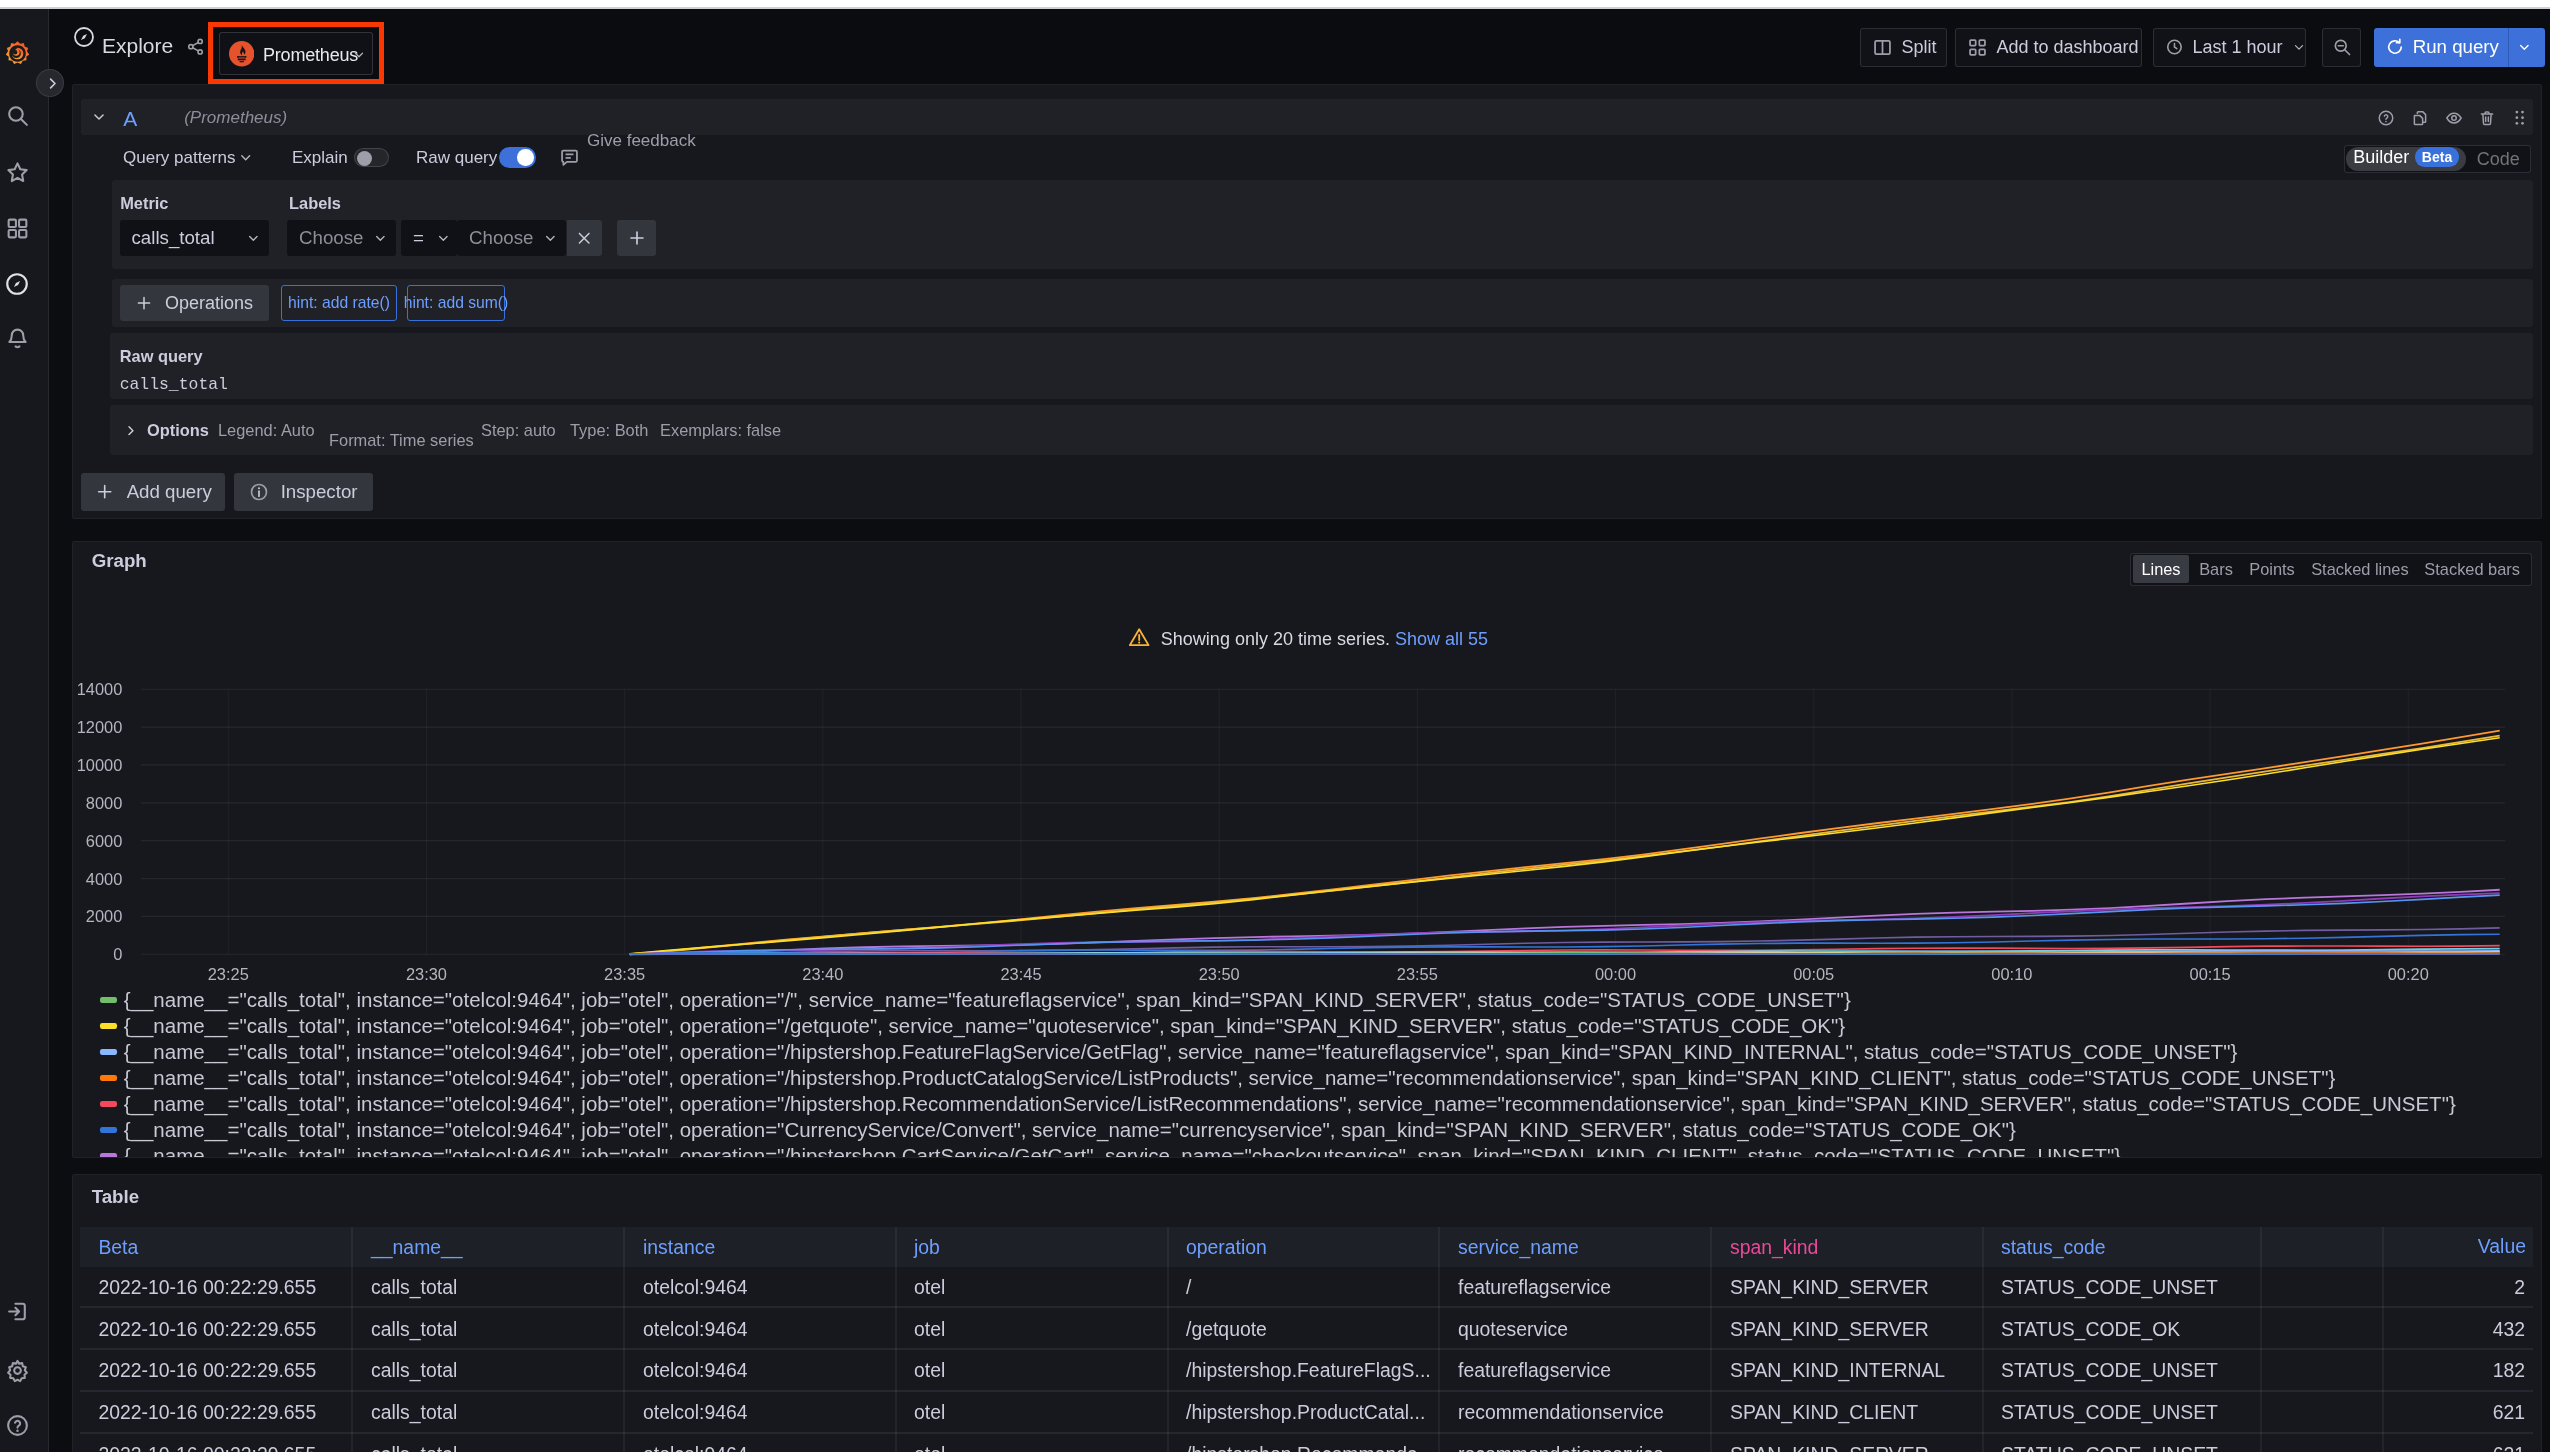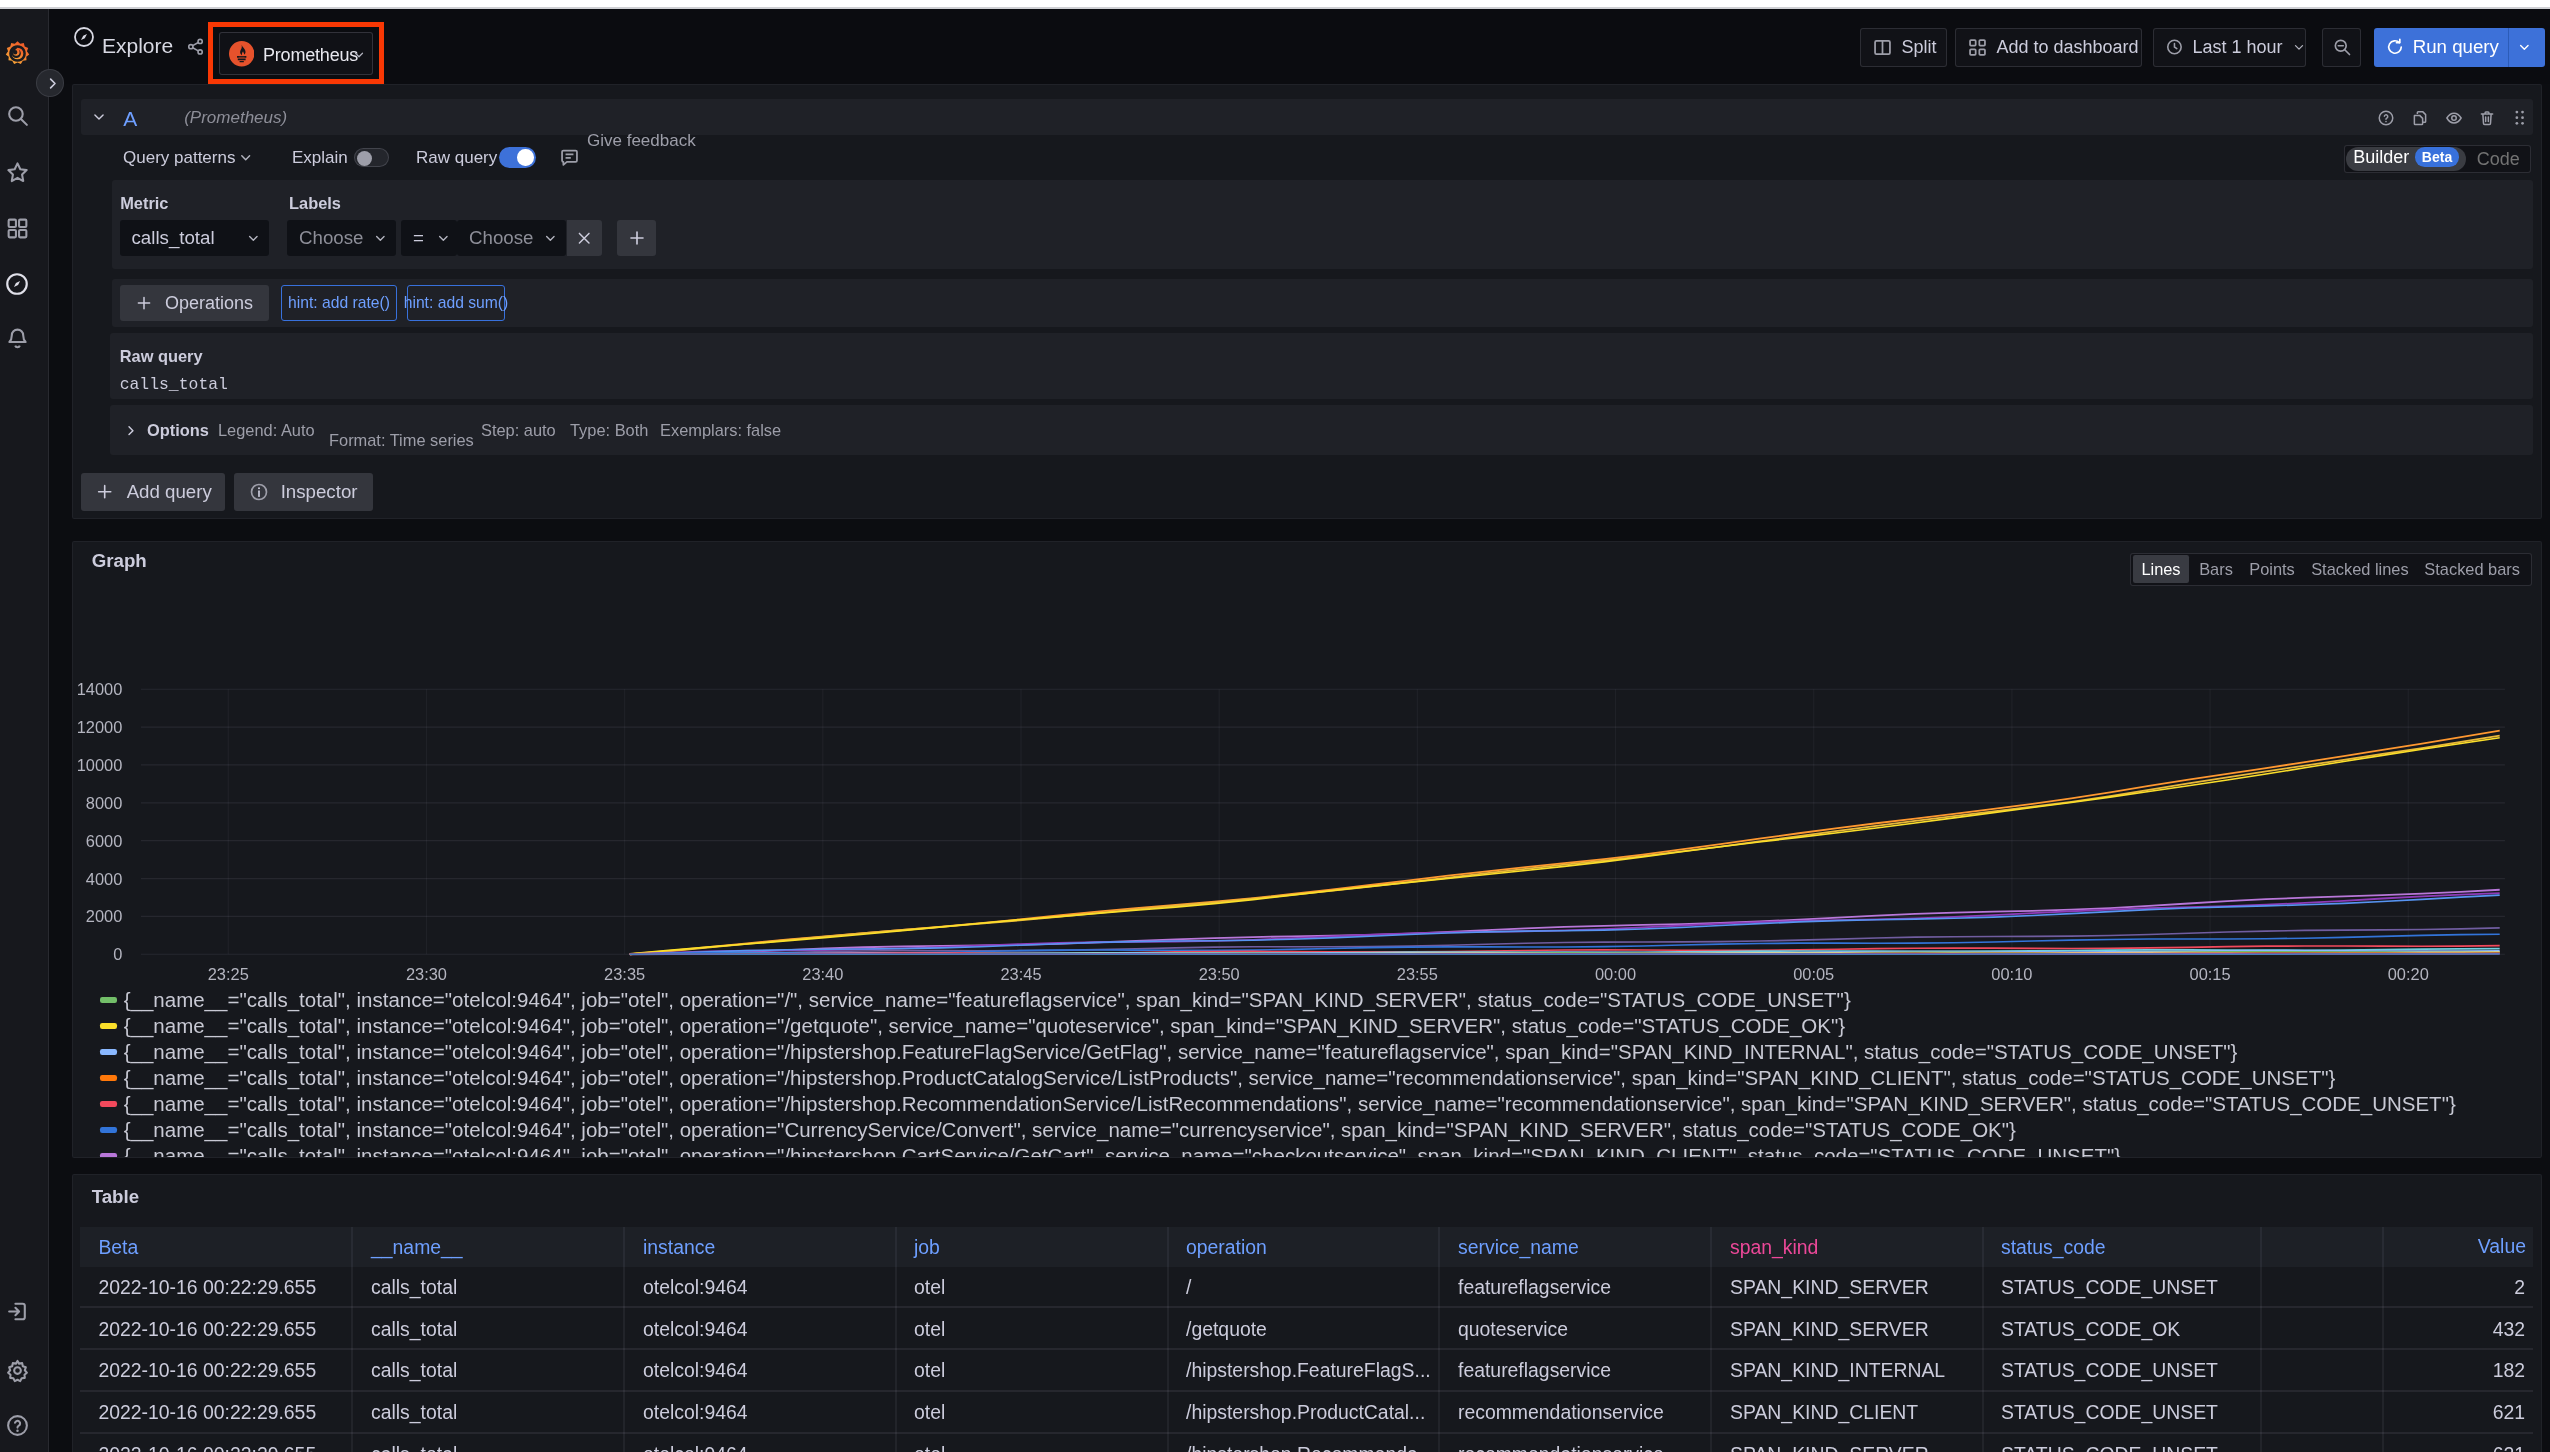--- a/index.html
+++ b/index.html
@@ -320,20 +320,27 @@
   </div>
 </div>
 <div id="graphcard" class="card" style="left:72px; top:541px; width:2470px; height:617px; overflow:hidden;">
   <div class="abs" style="left:18.7px; top:8.2px; font-size:18.7px; font-weight:600; color:#ccccdc;">Graph</div>
   <div class="abs" style="left:2057px; top:10.5px; width:402px; height:33px; border:0.7px solid rgba(204,204,220,0.15); border-radius:3px; background:#111217; display:flex; align-items:center; font-size:16.4px; font-weight:500; color:#9d9ea9; overflow:hidden;">
     <div style="margin:2.2px; height:28px; background:#393b42; border-radius:2.2px; display:flex; align-items:center; padding:0 8.2px; color:#fff;">Lines</div>
     <div style="padding:0 8.2px;">Bars</div>
     <div style="padding:0 8.2px;">Points</div>
     <div style="padding:0 8.2px;">Stacked lines</div>
     <div style="padding:0 7.5px;">Stacked bars</div>
+  </div>
+  <div class="abs" style="left:0; top:84px; width:2470px; text-align:center; font-size:18px; color:#d8d9e3;">
+    <svg style="display:inline; vertical-align:-3.7px; margin-right:10.5px;" width="22.4" height="22.4" viewBox="0 0 24 24">
+        <path d="M12 3.5 L22 20.5 H2 Z" fill="none" stroke="#f8b23a" stroke-width="2" stroke-linejoin="round"></path>
+        <path d="M12 9.5 v5.5" stroke="#f8b23a" stroke-width="2" stroke-linecap="round"></path>
+        <circle cx="12" cy="17.8" r="1.2" fill="#f8b23a"></circle>
+      </svg>Showing only 20 time series. <span style="color:#6e9fff;">Show all 55</span>
   </div>
 <svg class="abs" style="left:0; top:0;" width="2470" height="617" viewBox="0 0 3309 826">
 <line x1="91" y1="197.0" x2="3258" y2="197.0" stroke="rgba(204,204,220,0.09)" stroke-width="1.6"></line>
 <line x1="91" y1="247.7" x2="3258" y2="247.7" stroke="rgba(204,204,220,0.09)" stroke-width="1.6"></line>
 <line x1="91" y1="298.4" x2="3258" y2="298.4" stroke="rgba(204,204,220,0.09)" stroke-width="1.6"></line>
 <line x1="91" y1="349.1" x2="3258" y2="349.1" stroke="rgba(204,204,220,0.09)" stroke-width="1.6"></line>
 <line x1="91" y1="399.9" x2="3258" y2="399.9" stroke="rgba(204,204,220,0.09)" stroke-width="1.6"></line>
 <line x1="91" y1="450.6" x2="3258" y2="450.6" stroke="rgba(204,204,220,0.09)" stroke-width="1.6"></line>
 <line x1="91" y1="501.3" x2="3258" y2="501.3" stroke="rgba(204,204,220,0.09)" stroke-width="1.6"></line>
 <line x1="91" y1="552.0" x2="3258" y2="552.0" stroke="rgba(204,204,220,0.09)" stroke-width="1.6"></line>

